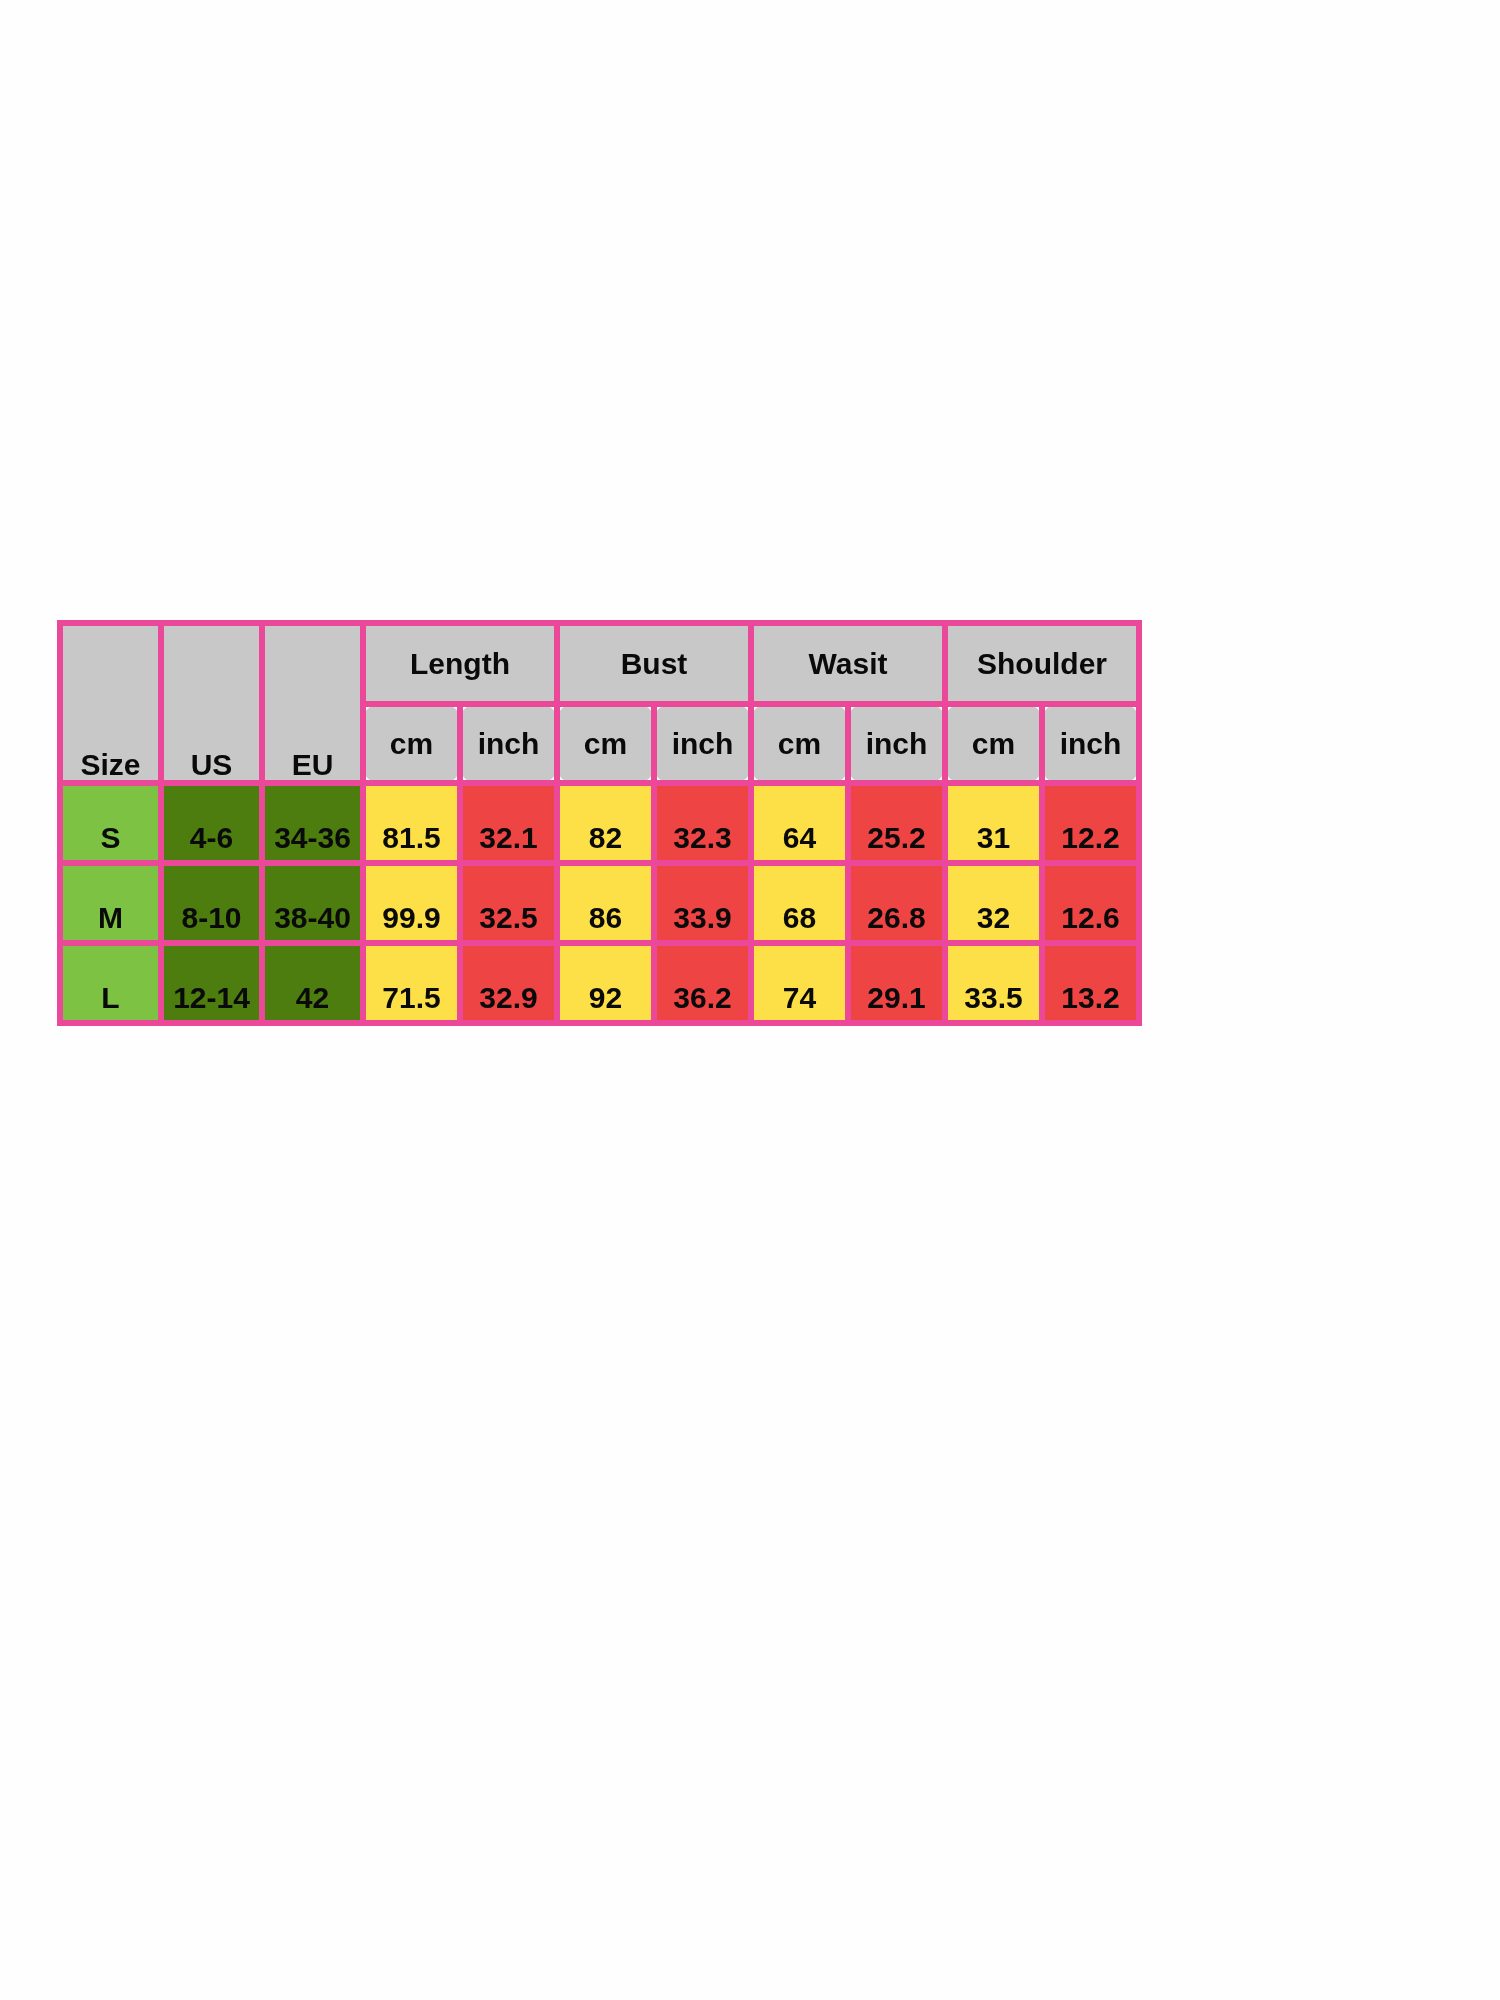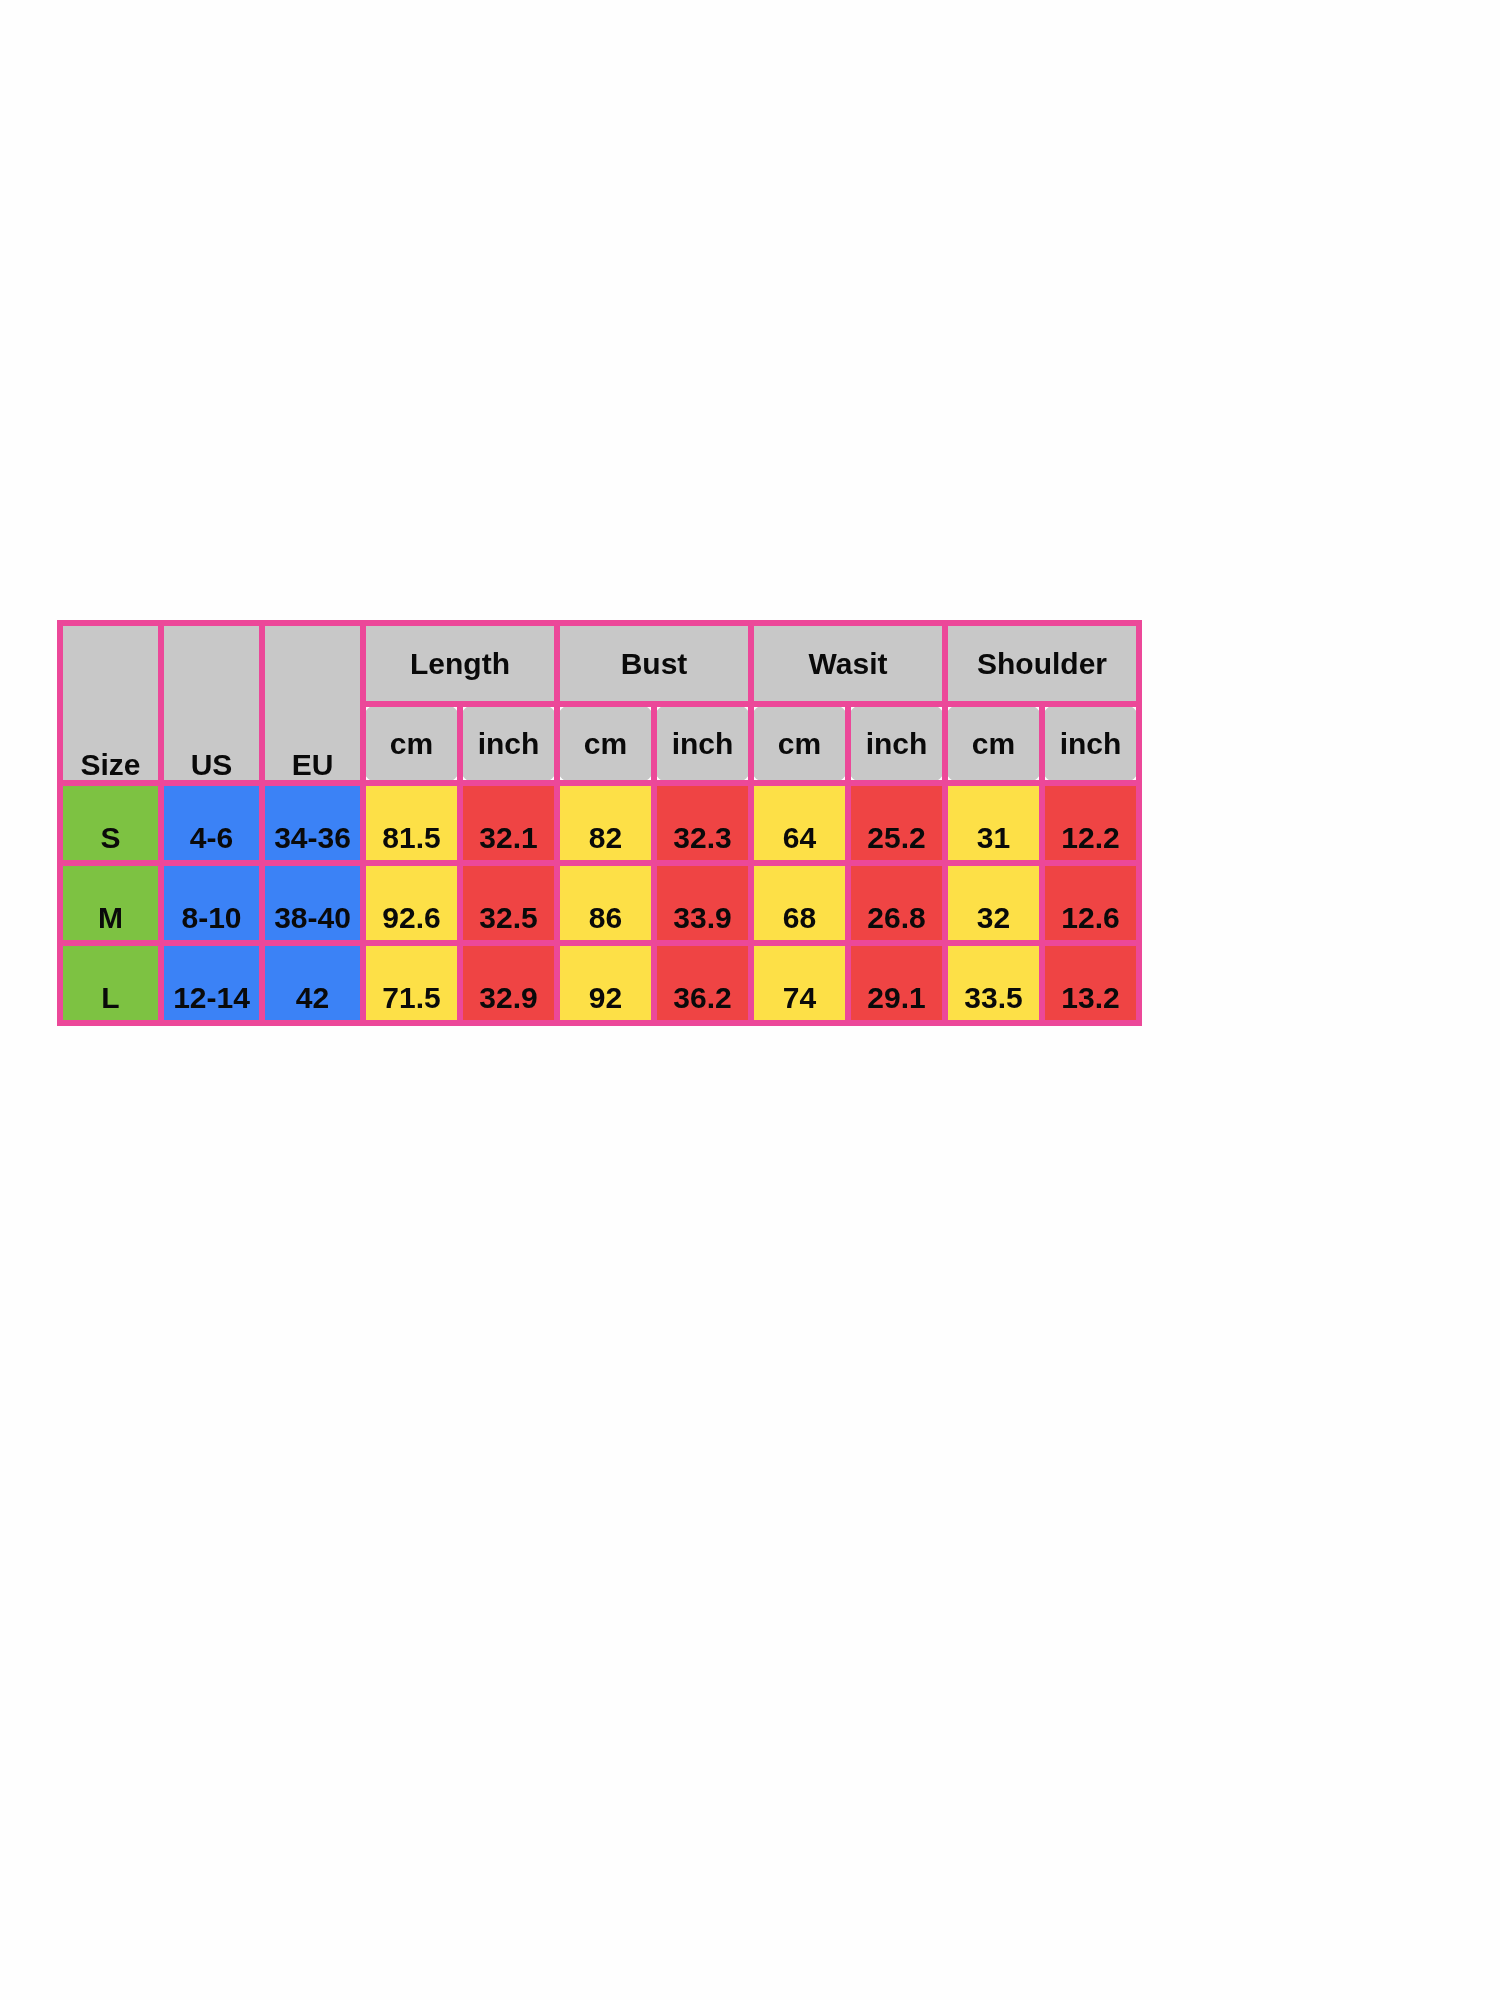--- a/index.html
+++ b/index.html
@@ -66,21 +66,21 @@
   
   tr.data-row td {
     height: 67px;
     vertical-align: bottom;
     padding-bottom: 7px;
   }
   td.c-size {
     background: #7dc242;
   }
   td.c-us, td.c-eu {
-    background: #3b82f6;
+    background: #4d7c0f;
   }
   td.c-cm {
     background: #fde047;
   }
   td.c-inch {
     background: #ef4444;
   }
 
   
   col.w-size  { width: 101px; }
@@ -138,21 +138,21 @@
         <td class="c-cm">64</td>
         <td class="c-inch">25.2</td>
         <td class="c-cm">31</td>
         <td class="c-inch">12.2</td>
       </tr>
 
       <tr class="data-row">
         <td class="c-size">M</td>
         <td class="c-us">8-10</td>
         <td class="c-eu">38-40</td>
-        <td class="c-cm">92.6</td>
+        <td class="c-cm">99.9</td>
         <td class="c-inch">32.5</td>
         <td class="c-cm">86</td>
         <td class="c-inch">33.9</td>
         <td class="c-cm">68</td>
         <td class="c-inch">26.8</td>
         <td class="c-cm">32</td>
         <td class="c-inch">12.6</td>
       </tr>
 
       <tr class="data-row">

